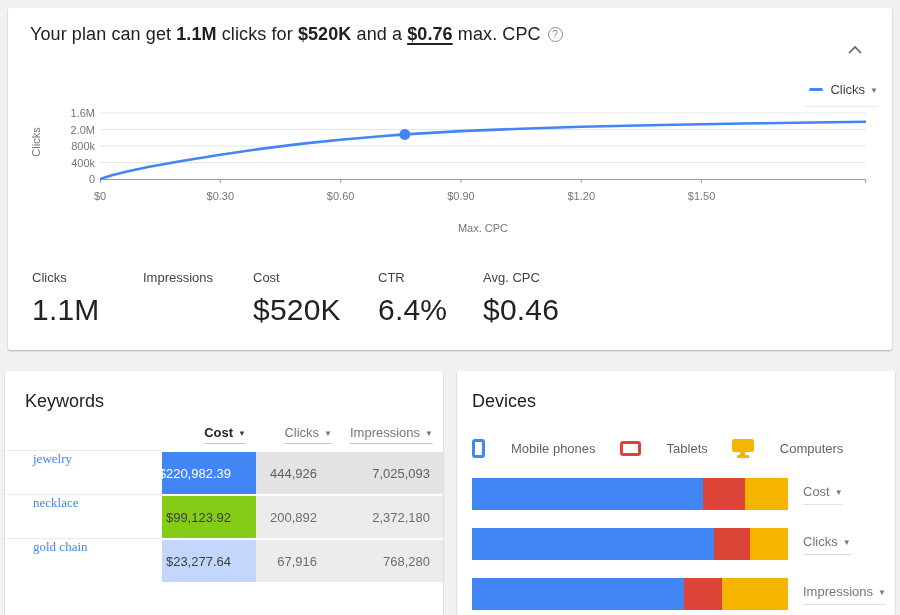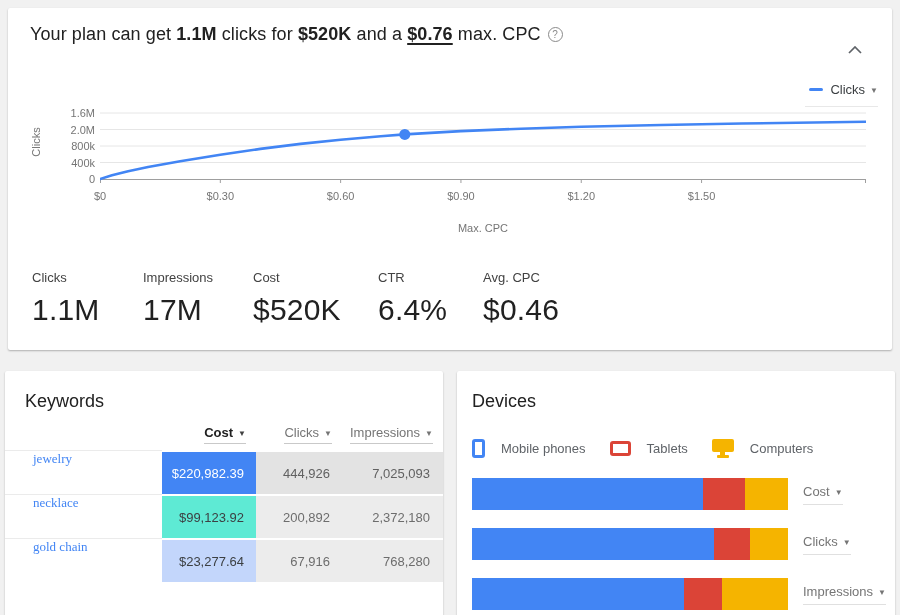--- a/index.html
+++ b/index.html
@@ -52,27 +52,27 @@
   .kw-title { margin:20px 0 0 20px; }
   .kw-header { display:flex; margin-top:13px; align-items:flex-end; padding-bottom:6px; font-size:13px; }
   .kw-h-cell { display:flex; justify-content:flex-end; }
   .kw-h-cell .sortable { border-bottom:1px solid #c9c9c9; padding-bottom:3px; cursor:pointer; color:#757575; margin-right:10px; white-space:nowrap; }
   .kw-h-cell.active .sortable { color:#212121; font-weight:bold; }
   .kw-h-cell.active .sortable.caret::after { color:#424242; }
   .col-kw { flex:1; } .col-cost { width:94px; } .col-clicks { width:86px; } .col-imp { width:101px; }
   .kw-row { display:flex; height:44px; font-size:13px; }
   .kw-name { flex:1; display:flex; padding-left:28px; border-top:1px solid #ebebeb;font-family:Liberation Serif, serif; }
   .kw-name a { color:#4285f4; text-decoration:none; cursor:pointer; }
-  .kw-cell { display:flex; align-items:center; justify-content:flex-end; padding-right:12px; border-top:2px solid #fff; }
+  .kw-cell { display:flex; align-items:center; justify-content:flex-end; padding-right:25px; border-top:2px solid #fff; }
 
   
   .dv-title { margin:20px 0 0 15px; }
   .dv-legend { margin:27px 0 0 15px; display:flex; align-items:center; }
   .dv-legend .leg-item { display:flex; align-items:center; margin-right:24px; }
-  .dv-legend .leg-label { font-size:13px; color:#5f6368; margin-left:16px; }
+  .dv-legend .leg-label { font-size:13px; color:#5f6368; margin-left:26px; }
   .icon-phone { width:13px; height:19px; border:3px solid #4285f4; border-radius:3px; }
   .icon-tablet { width:21px; height:15px; border:3px solid #db4437; border-radius:3px; }
   .icon-computer { width:22px; display:flex; flex-direction:column; align-items:center; }
   .icon-computer .scr { width:22px; height:13px; background:#f5b400; border-radius:2px; }
   .icon-computer .neck { width:5px; height:3px; background:#f5b400; }
   .icon-computer .base { width:12px; height:3px; background:#f5b400; border-radius:1px; }
   .dv-bars { margin:20px 0 0 15px; }
   .dv-bar-row { display:flex; align-items:center; margin-bottom:18px; }
   .dv-bar { width:316px; height:32px; display:flex; overflow:hidden; }
   .dv-seg { height:100%; }
@@ -133,21 +133,20 @@
     <div class="x-axis-title">Max. CPC</div>
   </div>
 
   <div class="stats">
     <div class="stat">
       <div class="s-label">Clicks</div>
       <div class="s-value">1.1M</div>
     </div>
     <div class="stat">
       <div class="s-label">Impressions</div>
-      <div class="s-value">17M</div>
     </div>
     <div class="stat">
       <div class="s-label">Cost</div>
       <div class="s-value">$520K</div>
     </div>
     <div class="stat">
       <div class="s-label">CTR</div>
       <div class="s-value">6.4%</div>
     </div>
     <div class="stat">
@@ -179,21 +178,21 @@
             <a>jewelry</a>
           </div>
           <div class="kw-cell col-cost" style="background: rgb(66, 133, 244); color: rgb(255, 255, 255);">$220,982.39</div>
           <div class="kw-cell col-clicks" style="background: rgb(227, 227, 227); color: rgb(97, 97, 97);">444,926</div>
           <div class="kw-cell col-imp" style="background: rgb(227, 227, 227); color: rgb(97, 97, 97); padding-right: 13px;">7,025,093</div>
         </div>
         <div class="kw-row">
           <div class="kw-name">
             <a>necklace</a>
           </div>
-          <div class="kw-cell col-cost" style="background: #5eead4; color: rgb(60, 64, 67);">$99,123.92</div>
+          <div class="kw-cell col-cost" style="background: #84cc16; color: rgb(60, 64, 67);">$99,123.92</div>
           <div class="kw-cell col-clicks" style="background: rgb(236, 236, 236); color: rgb(109, 109, 109);">200,892</div>
           <div class="kw-cell col-imp" style="background: rgb(236, 236, 236); color: rgb(109, 109, 109); padding-right: 13px;">2,372,180</div>
         </div>
         <div class="kw-row">
           <div class="kw-name">
             <a>gold chain</a>
           </div>
           <div class="kw-cell col-cost" style="background: rgb(195, 214, 251); color: rgb(60, 64, 67);">$23,277.64</div>
           <div class="kw-cell col-clicks" style="background: rgb(236, 236, 236); color: rgb(109, 109, 109);">67,916</div>
           <div class="kw-cell col-imp" style="background: rgb(236, 236, 236); color: rgb(109, 109, 109); padding-right: 13px;">768,280</div>

